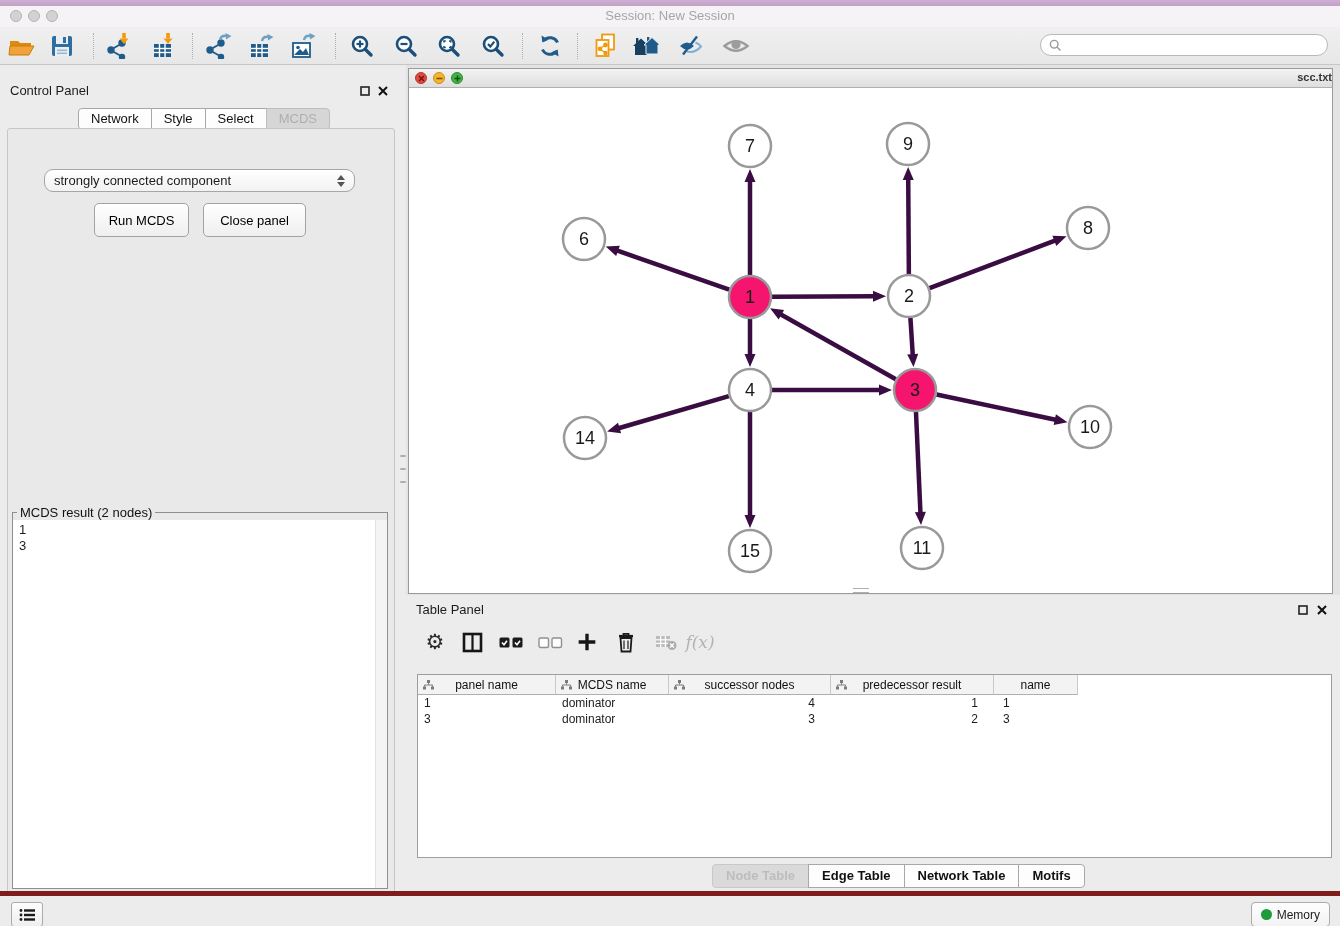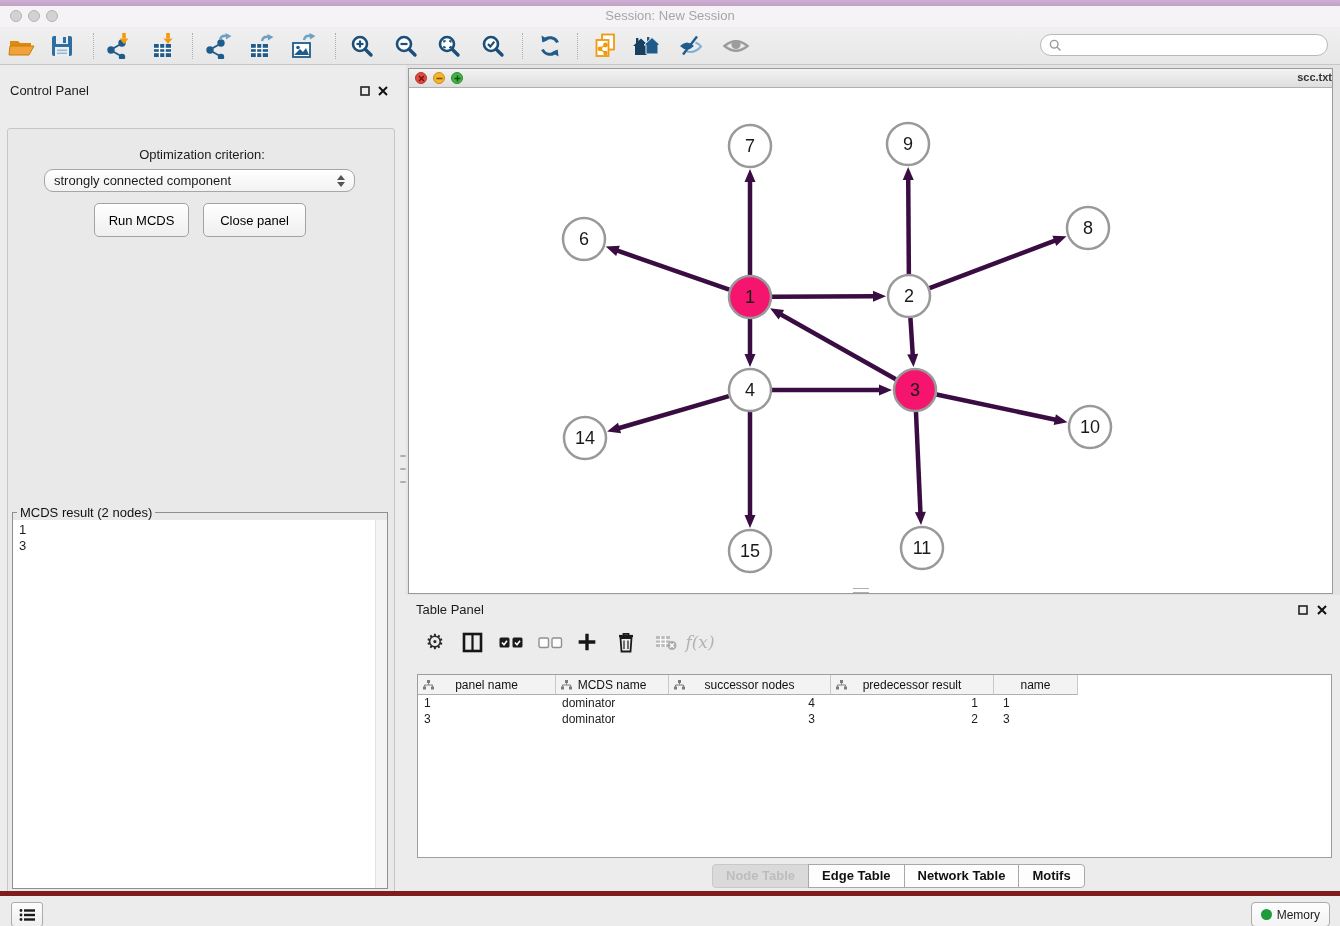--- a/index.html
+++ b/index.html
@@ -259,22 +259,27 @@
   <span class="winbtn" style="left:359px">
     <svg width="10" height="10" viewBox="0 0 10 10">
         <rect x="1" y="1" width="8" height="8" fill="none" stroke="#222" stroke-width="1.6"></rect>
       </svg>
   </span>
   <span class="winbtn" style="left:377px">
     <svg width="10" height="10" viewBox="0 0 10 10">
         <path d="M1 1 L9 9 M9 1 L1 9" stroke="#111" stroke-width="2"></path>
       </svg>
   </span>
+  <div class="seg-tabs" style="left:79px;top:32px">
+    <span class="seg first">Network</span>
+    <span class="seg">Style</span>
+    <span class="seg">Select</span>
+    <span class="seg last selected">MCDS</span>
+  </div>
   <div id="cp-content"></div>
-  <div id="opt-label">Optimization criterion:</div>
   <div id="criterion">
     <span class="val">strongly connected component</span>
     <span class="stepper">
         <i class="tri-up"></i>
         <i class="tri-dn"></i>
       </span>
   </div>
   <button class="aqua-btn" style="left:94px;width:95px">Run MCDS</button>
   <button class="aqua-btn" style="left:203px;width:103px">Close panel</button>
   <fieldset id="result-fieldset">

